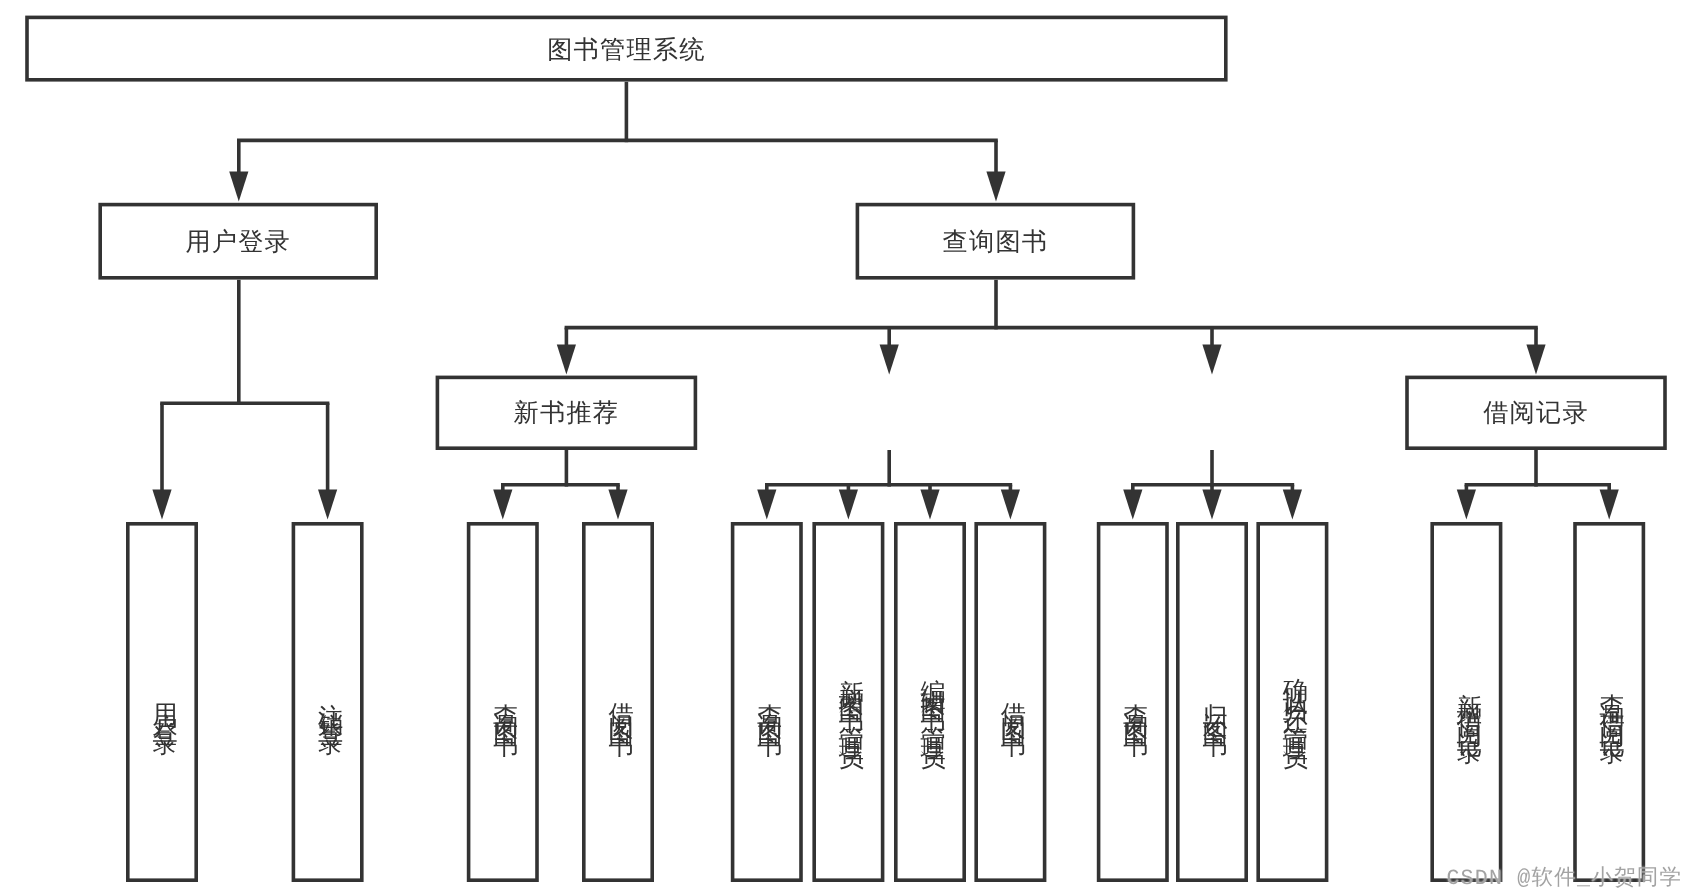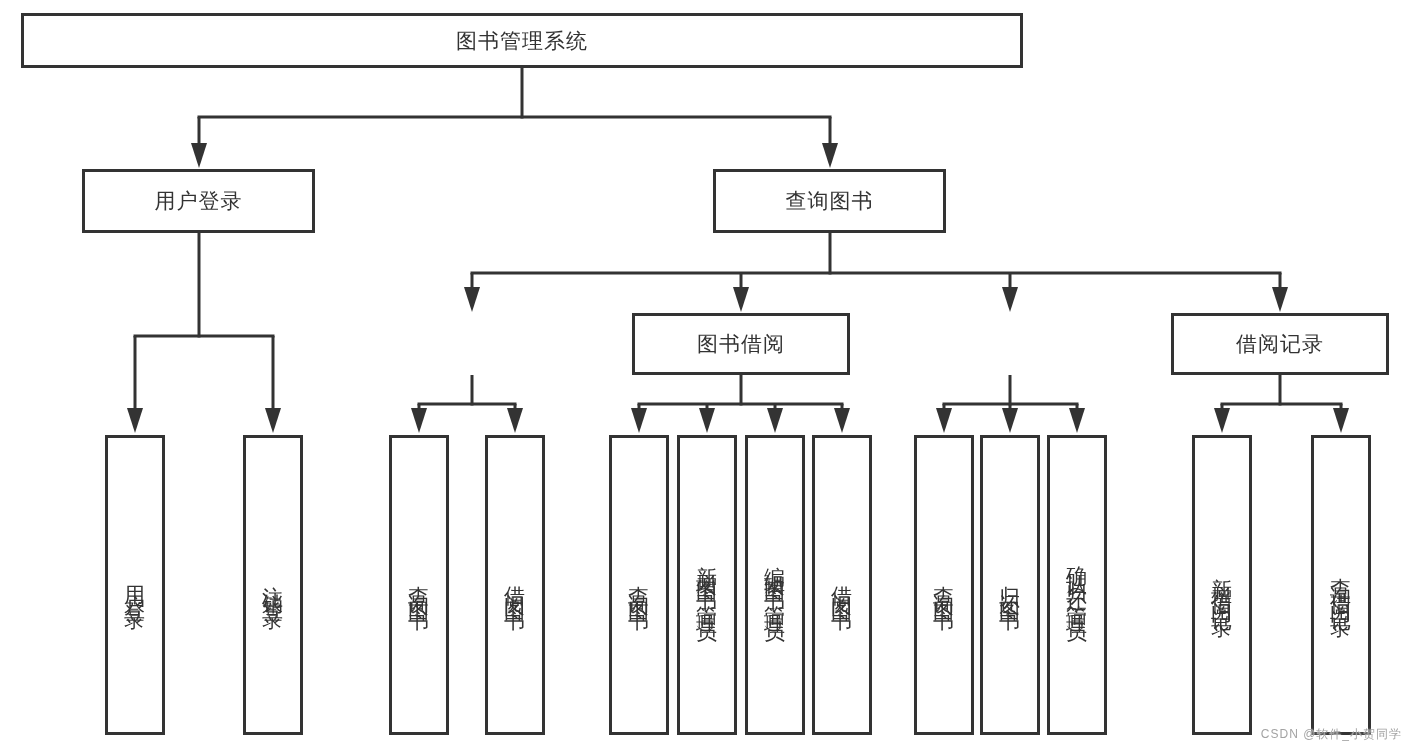--- a/index.html
+++ b/index.html
@@ -7,20 +7,21 @@
     padding: 0;
     background: #ffffff;
     font-family: "Liberation Sans", "DejaVu Sans", sans-serif;
   }
   .canvas {
     position: relative;
     width: 1405px;
     height: 747px;
     background: #ffffff;
     overflow: hidden;
+    font-family: Liberation Mono, monospace;
   }
   .connectors {
     position: absolute;
     left: 0;
     top: 0;
     width: 1405px;
     height: 747px;
   }
   .node {
     position: absolute;
@@ -40,21 +41,21 @@
   }
   .node.v .vtext {
     writing-mode: vertical-rl;
     letter-spacing: 8px;
     line-height: 1.0;
   }
   .watermark {
     position: absolute;
     right: 3px;
     bottom: 4px;
-    font-size: 12px;
+    font-size: 18px;
     color: #a3a3a3;
     letter-spacing: 1px;
     white-space: nowrap;
     text-shadow: 0 0 2px #ffffff;
   }
 </style>
 </head>
 <body>
 
 <div class="canvas">
@@ -132,22 +133,22 @@
     <span>图书管理系统</span>
   </div>
 
   <div class="node h" style="left:82px; top:169px; width:233px; height:64px;">
     <span>用户登录</span>
   </div>
   <div class="node h" style="left:713px; top:169px; width:233px; height:64px;">
     <span>查询图书</span>
   </div>
 
-  <div class="node h" style="left:632px; top:313px; width:218px; height:62px;">
-    <span>图书借阅</span>
+  <div class="node h" style="left:363px; top:313px; width:218px; height:62px;">
+    <span>新书推荐</span>
   </div>
   <div class="node h" style="left:1171px; top:313px; width:218px; height:62px;">
     <span>借阅记录</span>
   </div>
 
   <div class="node v" style="left:105px; top:435px; width:60px; height:300px;">
     <span class="vtext">用户登录</span>
   </div>
   <div class="node v" style="left:243px; top:435px; width:60px; height:300px;">
     <span class="vtext">注销登录</span>

